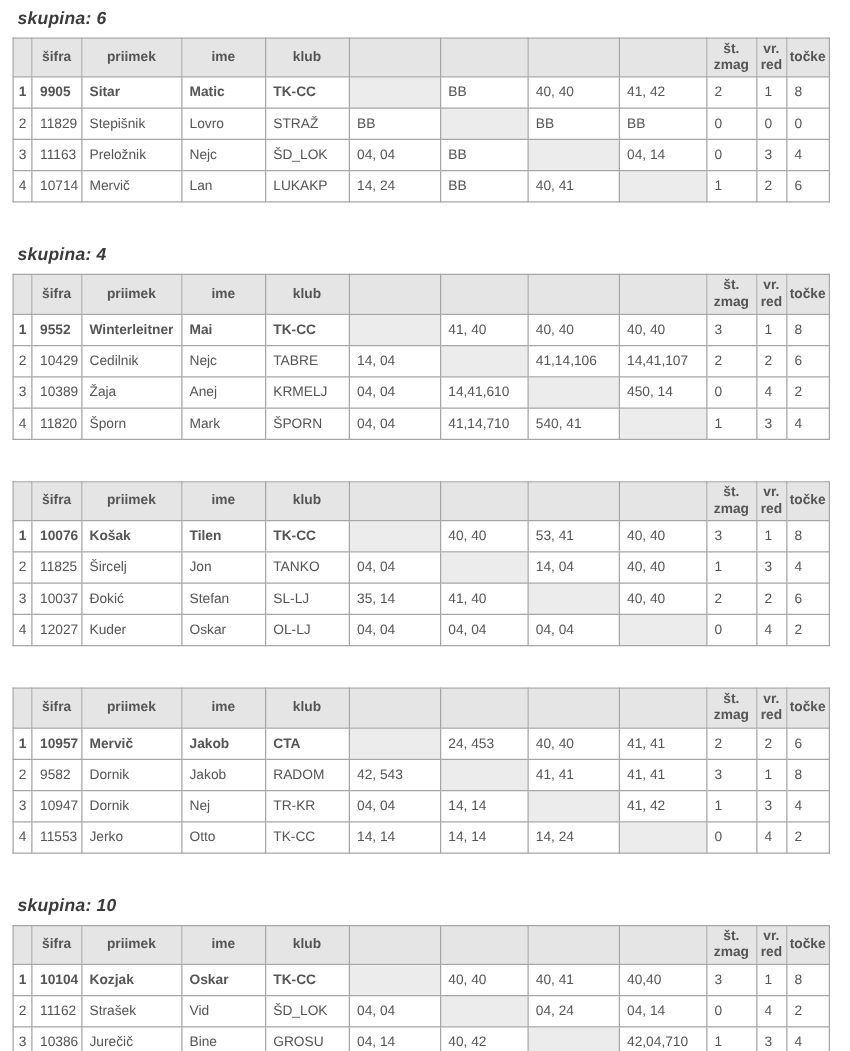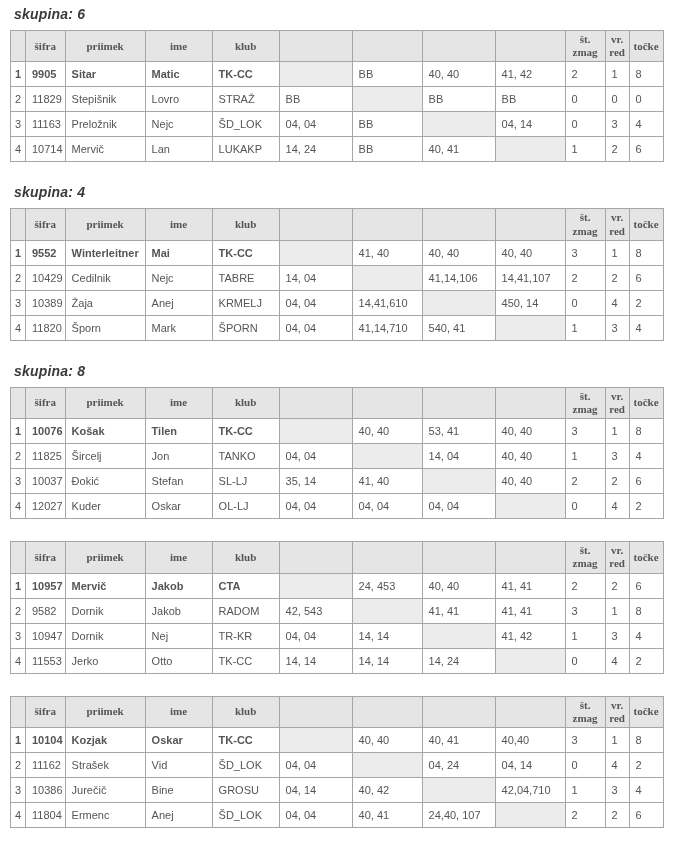--- a/index.html
+++ b/index.html
@@ -3,38 +3,38 @@
 <meta charset="utf-8">
 <style>
   :root{
     --header-bg:#e5e5e5; --diag-bg:#ececec; --border:#a6a6a6;
     --text:#555555; --title:#3b3b3b; --page-bg:#ffffff;
   }
   *{box-sizing:border-box;}
   html,body{margin:0;padding:0;background:var(--page-bg);}
   body{width:680px;font-family:"Liberation Sans",sans-serif;}
   main{padding:6px 0 0 10px;}
-  .group{margin-bottom:22px;}
+  .group{margin-bottom:33px;}
   .group-title{
     font-family:"Liberation Sans",sans-serif;
     font-style:italic;font-weight:bold;font-size:14px;
     color:var(--title);margin:0 0 8px 4px;letter-spacing:0.2px;
   }
   table.results-table{border-collapse:collapse;table-layout:fixed;}
   .results-table th,.results-table td{
     border:1px solid var(--border);
     font-size:11px;color:var(--text);
     overflow:hidden;
   }
   .results-table th{
     background:var(--header-bg);
     font-weight:bold;text-align:center;
     padding:2px 1px;line-height:1.2;white-space:normal;
   }
-  .results-table thead tr{height:30px;font-family:Liberation Serif, serif;}
+  .results-table thead tr{height:30px;}
   .results-table tbody tr{height:25px;}
   .results-table td{
     padding:2px 2px 2px 6px;text-align:left;white-space:nowrap;
     background:#ffffff;
   }
   .results-table td.num{text-align:center;padding:2px 1px;}
   .results-table td.diag{background:var(--diag-bg);}
   .results-table tbody tr.winner-row td:nth-child(-n+5){font-weight:bold;}
 </style>
 </head>
@@ -221,21 +221,20 @@
             <td class="">540, 41</td>
             <td class="diag"></td>
             <td>1</td>
             <td>3</td>
             <td>4</td>
           </tr>
         </tbody>
       </table>
     </section>
     <section class="group">
-      <h2 class="group-title">skupina: 8</h2>
       <table class="results-table">
         <colgroup>
           <col style="width: 15px;">
           <col style="width: 38px;">
           <col style="width: 80px;">
           <col style="width: 67px;">
           <col style="width: 67px;">
           <col style="width: 73px;">
           <col style="width: 70px;">
           <col style="width: 73px;">
@@ -406,20 +405,21 @@
             <td class="">14, 24</td>
             <td class="diag"></td>
             <td>0</td>
             <td>4</td>
             <td>2</td>
           </tr>
         </tbody>
       </table>
     </section>
     <section class="group">
+      <h2 class="group-title">skupina: 10</h2>
       <table class="results-table">
         <colgroup>
           <col style="width: 15px;">
           <col style="width: 38px;">
           <col style="width: 80px;">
           <col style="width: 67px;">
           <col style="width: 67px;">
           <col style="width: 73px;">
           <col style="width: 70px;">
           <col style="width: 73px;">

